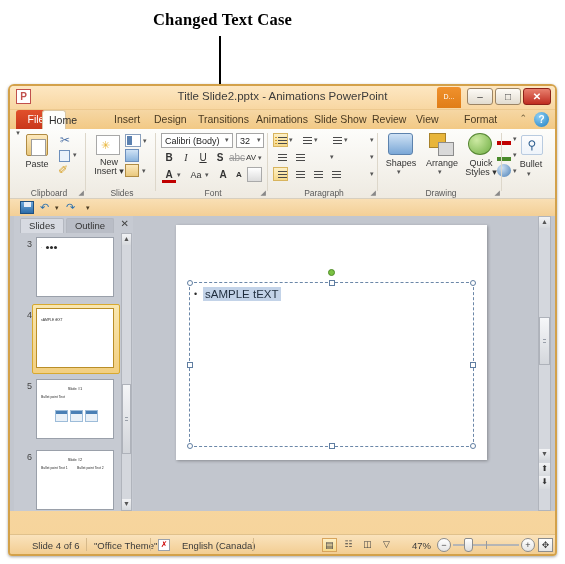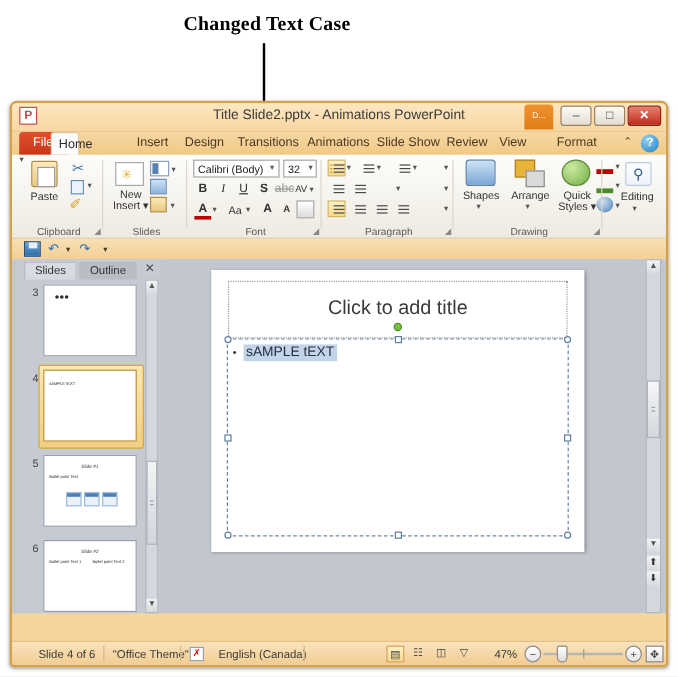--- a/index.html
+++ b/index.html
@@ -628,21 +628,21 @@
       <div class="pbtn bar-lines" id="p-justify"></div>
       <div class="pbtn" id="p-smartart"></div>
       <div id="p-smartart-arrow">▾</div>
       <div class="grp-label">Paragraph</div>
       <div class="dialog-launcher">◢</div>
       <div class="grp-sep" style="right:0;"></div>
     </div>
 
     <div class="rib-group" id="grp-editing">
       <div class="icon-box" id="editing-icon">⚲</div>
-      <div class="big-lbl" id="editing-label">Editing</div>
+      <div class="big-lbl" id="editing-label">Bullet</div>
       <div id="editing-arrow">▾</div>
     </div>
   </div>
 
   <div id="qat-row">
     <div class="qat-btn" id="qat-save"></div>
     <div class="qat-btn" id="qat-undo">↶</div>
     <div id="qat-undo-arrow">▾</div>
     <div class="qat-btn" id="qat-redo">↷</div>
     <div id="qat-more">▾</div>
@@ -704,23 +704,20 @@
       <div id="thumb-scrollbar">
         <div class="sb-arrow" id="thumb-sb-up">▲</div>
         <div id="thumb-sb-thumb"></div>
         <div class="sb-arrow" id="thumb-sb-down">▼</div>
       </div>
     </div>
 
     <div id="slide-surface">
       <div id="slide-canvas">
 
-        <div id="title-placeholder">
-          <div id="title-placeholder-text">Click to add title</div>
-        </div>
         <div id="title-rotate-handle"></div>
 
         <div id="body-placeholder">
           <div id="body-bullet">•</div>
           <div id="body-text">sAMPLE tEXT</div>
           <div class="handle round h-tl"></div>
           <div class="handle h-tc"></div>
           <div class="handle round h-tr"></div>
           <div class="handle h-ml"></div>
           <div class="handle h-mr"></div>

